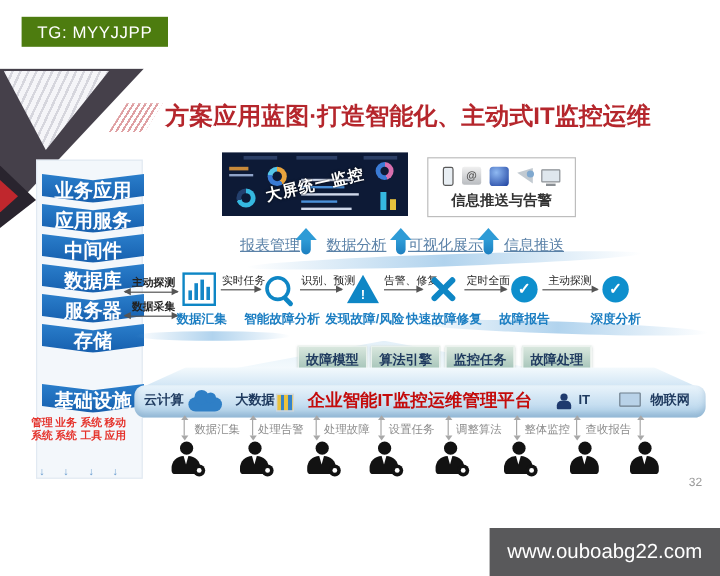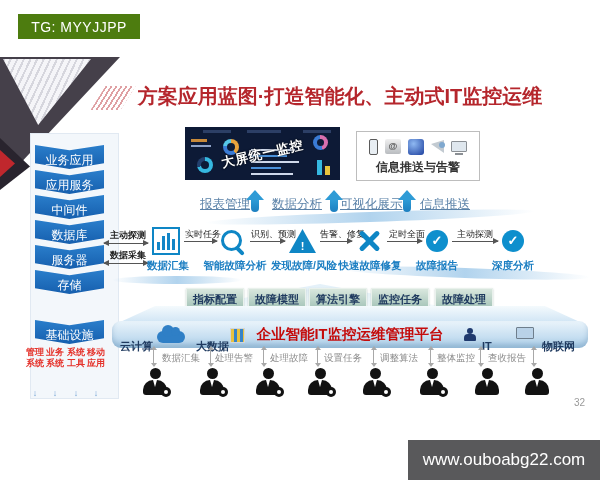--- a/index.html
+++ b/index.html
@@ -25,23 +25,23 @@
     clip-path:polygon(0 0,100% 50%,0 100%);}
   .title-slash{position:absolute;left:98px;top:86px;width:30px;height:24px;transform:skewX(-32deg);
     background:repeating-linear-gradient(90deg,#dfa0a3 0 2px,rgba(255,255,255,0) 2px 5px);}
 
   .title{position:absolute;left:128px;top:83px;width:424px;text-align:center;font-size:20px;font-weight:bold;
     color:#b5262c;white-space:nowrap;}
 
   
   .sidebar{position:absolute;left:30px;top:133px;width:89px;height:266px;background:#f3f7fb;
     border:1px solid #e1e9f2;box-sizing:border-box;}
-  .layer{position:absolute;left:4px;width:69px;height:24px;background:linear-gradient(#2a7ecb,#165fae);
+  .layer{position:absolute;left:4px;width:85px;height:24px;background:linear-gradient(#2a7ecb,#165fae);
     clip-path:polygon(0 0,50% 22%,100% 0,100% 76%,50% 100%,0 76%);
-    color:#fff;font-size:12px;font-weight:normal;text-align:center;line-height:30px;}
+    color:#fff;font-size:16px;font-weight:bold;text-align:center;line-height:30px;}
   .vertcol{position:absolute;width:18px;text-align:center;font-size:9px;font-weight:bold;color:#e5332c;
     line-height:10.5px;top:347px;}
   .vertarrow{position:absolute;top:388px;width:18px;text-align:center;color:#6d9fd0;font-size:9px;}
 
   
   .dash{position:absolute;left:185px;top:127px;width:155px;height:53px;background:#0d1a36;overflow:hidden;}
   .dash .strip{position:absolute;top:3px;height:3px;background:#2c3f66;}
   .d-donut{position:absolute;border-radius:50%;}
   .d-donut i{position:absolute;left:4px;top:4px;right:4px;bottom:4px;background:#0d1a36;border-radius:50%;}
   .dash-wm{position:absolute;left:0;top:0;width:100%;height:100%;display:flex;align-items:center;justify-content:center;
@@ -99,21 +99,21 @@
   
   .plat-peak{position:absolute;left:190px;top:284px;width:260px;height:24px;
     background:linear-gradient(#e3f0f9,#f4fafd);clip-path:polygon(0 100%,50% 0,100% 100%);}
   .module{position:absolute;top:288px;width:58px;height:23px;background:linear-gradient(#d9e7de,#9fc0b4);
     border:1px solid #e9f1ec;box-shadow:0 1px 2px rgba(90,120,110,.35);color:#1f3a5f;font-size:11px;font-weight:bold;
     display:flex;align-items:center;justify-content:center;box-sizing:border-box;}
   .plat-top{position:absolute;left:118px;top:306px;width:464px;height:17px;
     background:linear-gradient(#f4fafd,#cfe4f4);clip-path:polygon(8% 0,92% 0,100% 100%,0 100%);}
   .plat-bar{position:absolute;left:112px;top:321px;width:476px;height:27px;border-radius:9px;
     background:linear-gradient(#eaf4fb,#aed0ea);box-shadow:inset 0 -4px 5px rgba(110,150,185,.45);}
-  .plat-bar .tag{position:absolute;top:12px;height:27px;line-height:27px;font-size:11px;font-weight:bold;color:#1f3a5f;white-space:nowrap;}
+  .plat-bar .tag{position:absolute;top:0;height:27px;line-height:27px;font-size:11px;font-weight:bold;color:#1f3a5f;white-space:nowrap;}
   .plat-title{position:absolute;left:120px;right:120px;top:0;height:27px;line-height:27px;text-align:center;
     font-size:14.5px;font-weight:bold;color:#c40b0b;white-space:nowrap;}
   .cloud{position:absolute;top:10px;width:28px;height:12px;background:#2f7fc6;border-radius:8px;}
   .cloud::before{content:"";position:absolute;left:5px;top:-6px;width:12px;height:12px;background:#2f7fc6;border-radius:50%;}
   .cloud::after{content:"";position:absolute;left:14px;top:-4px;width:9px;height:9px;background:#2f7fc6;border-radius:50%;}
   .ic-grid{position:absolute;top:7px;width:13px;height:13px;
     background:repeating-linear-gradient(90deg,#e9c23f 0 3px,#3583c8 3px 6px);border:1px solid #cfd6dd;}
   .ic-itman{position:absolute;top:7px;width:12px;height:13px;}
   .ic-itman::before{content:"";position:absolute;left:3px;top:0;width:6px;height:6px;border-radius:50%;background:#1f3a6e;}
   .ic-itman::after{content:"";position:absolute;left:0;top:6px;width:12px;height:7px;border-radius:4px 4px 1px 1px;background:#1f3a6e;}
@@ -256,21 +256,20 @@
   <div class="chk" style="left:426px;top:230px">✓</div>
   <div class="flabel" style="left:415px;top:259px;width:44px">故障报告</div>
 
   <div class="harrow" style="left:452px;top:241px;width:46px"></div>
   <div class="alabel" style="left:457px;top:228px">主动探测</div>
 
   <div class="chk" style="left:502px;top:230px">✓</div>
   <div class="flabel" style="left:491px;top:259px;width:44px">深度分析</div>
 
   <div class="plat-peak"></div>
-  <div class="module" style="left:186px">指标配置</div>
   <div class="module" style="left:248px">故障模型</div>
   <div class="module" style="left:309px">算法引擎</div>
   <div class="module" style="left:371px">监控任务</div>
   <div class="module" style="left:435px">故障处理</div>
 
   <div class="plat-top"></div>
   <div class="plat-bar">
     <span class="tag" style="left:8px">云计算</span>
     <span class="cloud" style="left:45px"></span>
     <span class="tag" style="left:84px">大数据</span>

